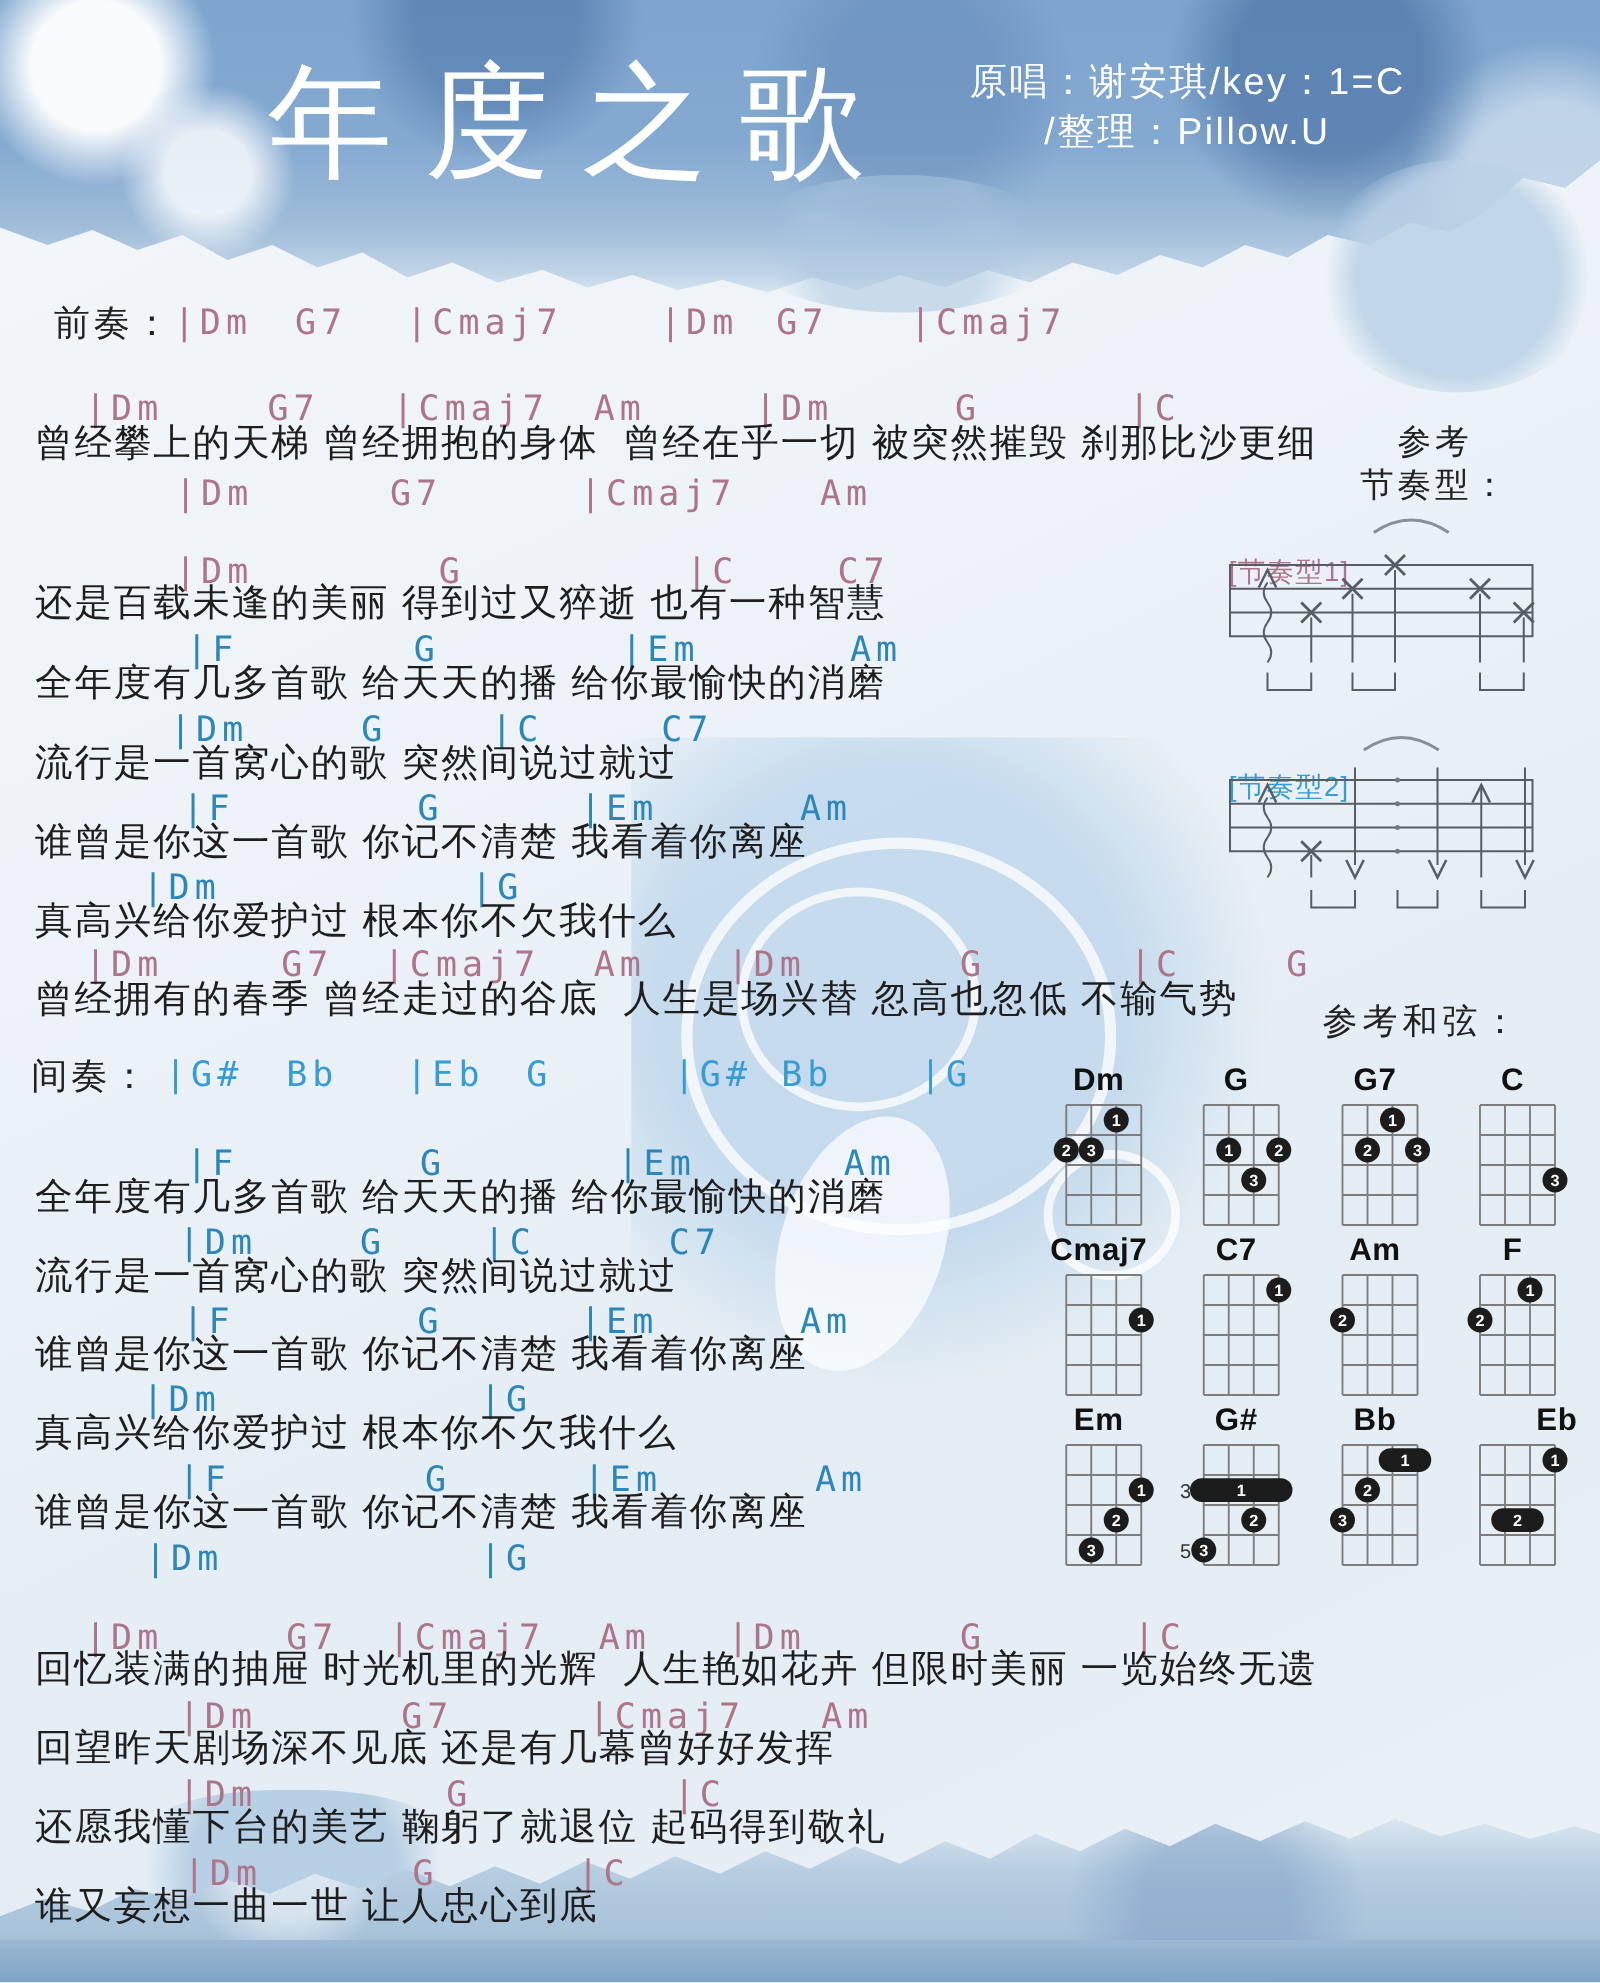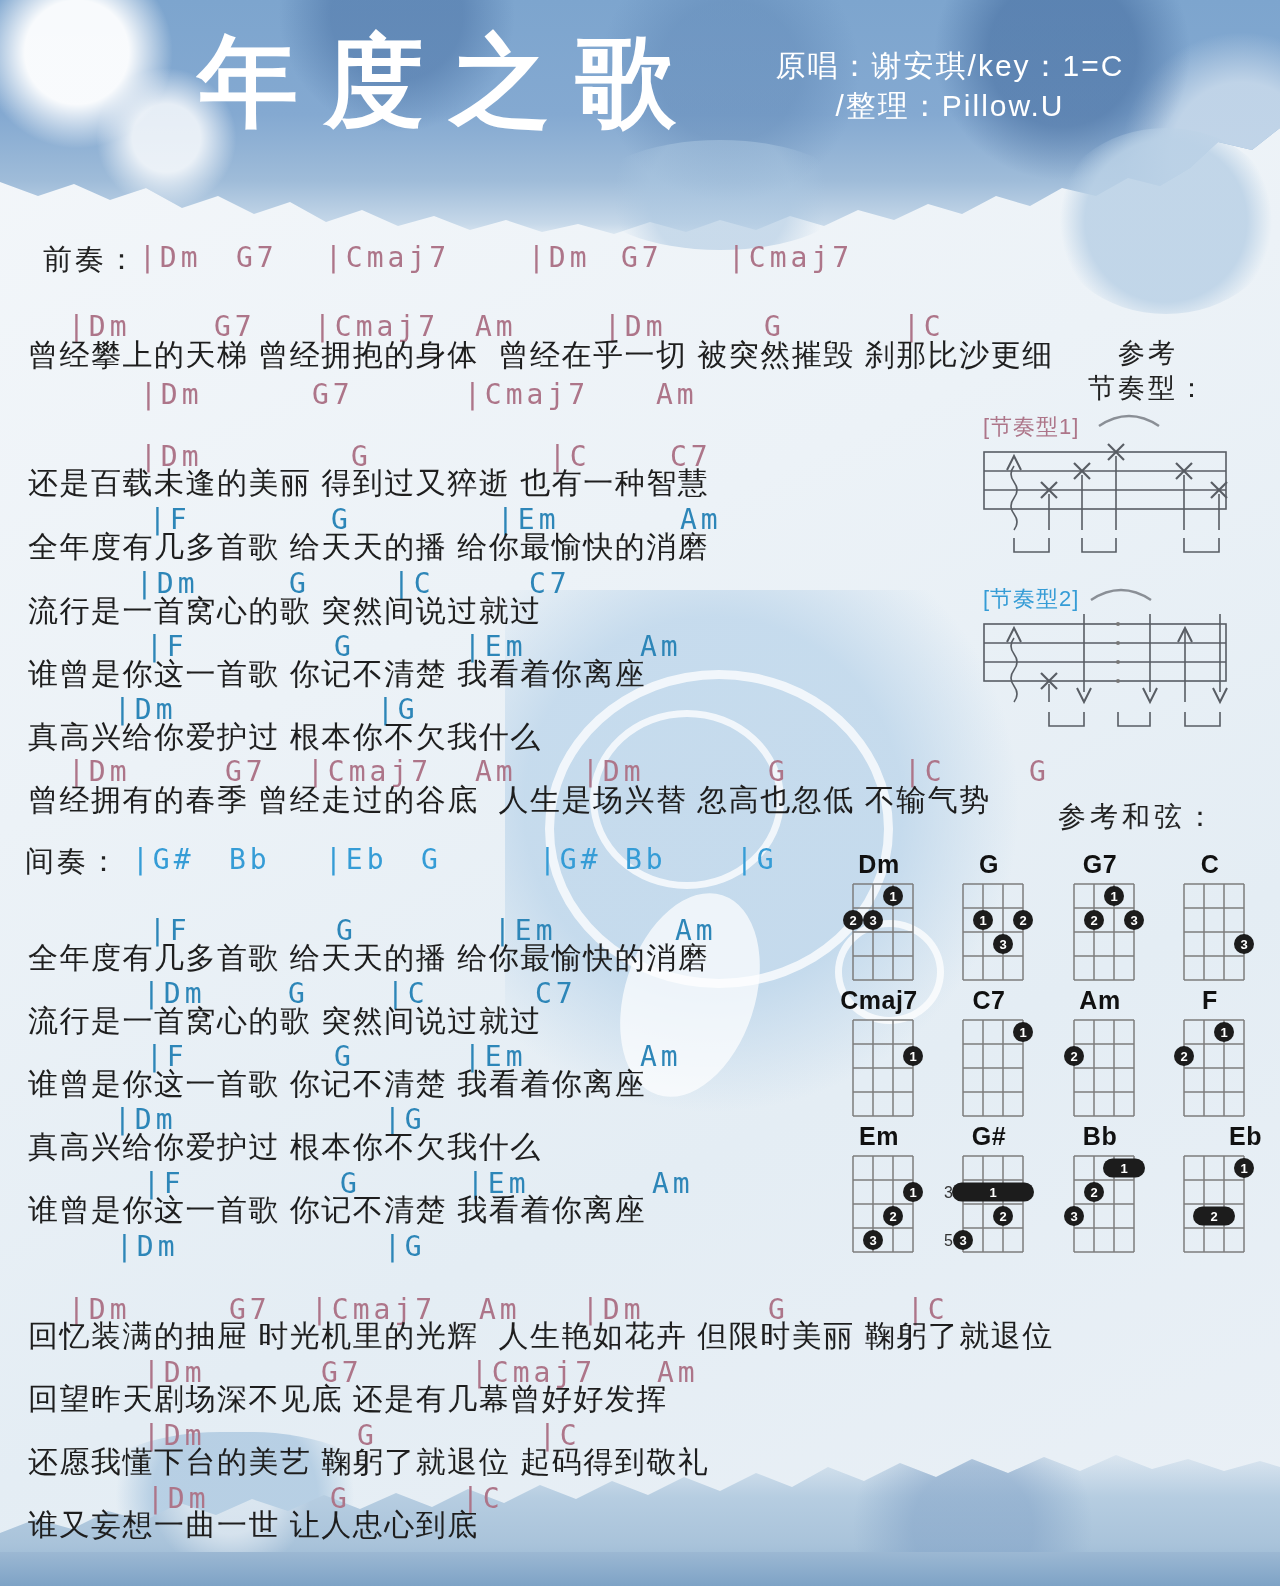--- a/index.html
+++ b/index.html
@@ -43,33 +43,33 @@
     clip-path:polygon(0 78px,36px 64px,72px 74px,108px 56px,144px 66px,180px 48px,216px 60px,252px 44px,
       288px 56px,324px 40px,360px 54px,396px 38px,432px 52px,468px 34px,504px 48px,540px 30px,576px 44px,
       612px 26px,648px 40px,684px 22px,720px 36px,756px 18px,792px 32px,828px 12px,864px 26px,900px 8px,
       936px 22px,972px 4px,1008px 18px,1044px 2px,1080px 16px,1116px 0,1152px 14px,1188px 4px,1224px 16px,
       1260px 6px,1280px 12px,1280px 131px,0 131px);}
   .blob-bottom-left{left:90px;top:1432px;width:290px;height:130px;border-radius:45%;z-index:1;position:absolute;
     background:radial-gradient(circle,rgba(172,200,224,.8) 0 52%,rgba(172,200,224,0) 75%);}
   .band-bottom2{position:absolute;left:0;top:1552px;width:1280px;height:34px;z-index:1;
     background:linear-gradient(180deg,#9cb8d3 0%,#7ea3c6 100%);}
   
-  .title{position:absolute;left:198px;top:16px;z-index:3;margin:0;color:#ffffff;
-    font-size:100px;font-weight:bold;letter-spacing:26px;white-space:nowrap;}
+  .title{position:absolute;left:198px;top:16px;z-index:3;margin:16px;color:#ffffff;
+    font-size:100px;font-weight:normal;letter-spacing:26px;white-space:nowrap;}
   .credits{position:absolute;left:700px;top:46px;width:500px;z-index:3;color:#ffffff;
     font-size:30px;letter-spacing:2px;text-align:center;line-height:40px;white-space:nowrap;}
   #song-layer{position:absolute;left:0;top:0;width:1280px;height:1586px;z-index:2;}
   .chord{position:absolute;font-family:"DejaVu Sans Mono",monospace;font-size:28px;
     letter-spacing:4px;white-space:pre;line-height:30px;}
   .line-label{position:absolute;left:25px;font-size:29px;color:#222;letter-spacing:3px;line-height:32px;}
   .lyric{position:absolute;left:28px;font-size:30px;color:#1e1e1e;letter-spacing:1.5px;
     white-space:pre;line-height:34px;}
   .rhythm-header{position:absolute;left:1068px;top:336px;width:160px;z-index:2;color:#222;
     font-size:27px;letter-spacing:3px;line-height:35px;text-align:center;font-family:Liberation Serif, serif;}
-  .pat-label{position:absolute;z-index:2;font-size:22px;letter-spacing:1px;}
+  .pat-label{position:absolute;z-index:2;font-size:22px;letter-spacing:1px;margin-top:31px;}
   .pat1-label{left:983px;top:412px;color:#ad7589;}
   .pat2-label{left:983px;top:584px;color:#359cd6;}
   .arc{position:absolute;z-index:2;}
   .pattern{position:absolute;z-index:2;}
   .chords-header{position:absolute;left:1058px;top:798px;z-index:2;color:#222;
     font-size:28px;letter-spacing:4px;}
   .diag-label{position:absolute;width:104px;text-align:center;z-index:2;color:#111;
     font-size:25px;font-weight:bold;letter-spacing:0.5px;}
   .diag-svg{position:absolute;z-index:2;}
 </style>
@@ -182,21 +182,21 @@
       <div class="lyric" style="top: 1193px;">谁曾是你这一首歌 你记不清楚 我看着你离座</div>
       <span class="chord" style="left: 116px; top: 1232px; color: rgb(45, 134, 184);">|Dm</span>
       <span class="chord" style="left: 384px; top: 1232px; color: rgb(45, 134, 184);">|G</span>
       <span class="chord" style="left: 68px; top: 1295px; color: rgb(173, 117, 137);">|Dm</span>
       <span class="chord" style="left: 229px; top: 1295px; color: rgb(173, 117, 137);">G7</span>
       <span class="chord" style="left: 311px; top: 1295px; color: rgb(173, 117, 137);">|Cmaj7</span>
       <span class="chord" style="left: 479px; top: 1295px; color: rgb(173, 117, 137);">Am</span>
       <span class="chord" style="left: 582px; top: 1295px; color: rgb(173, 117, 137);">|Dm</span>
       <span class="chord" style="left: 768px; top: 1295px; color: rgb(173, 117, 137);">G</span>
       <span class="chord" style="left: 907px; top: 1295px; color: rgb(173, 117, 137);">|C</span>
-      <div class="lyric" style="top: 1319px;">回忆装满的抽屉 时光机里的光辉  人生艳如花卉 但限时美丽 鞠躬了就退位</div>
+      <div class="lyric" style="top: 1319px;">回忆装满的抽屉 时光机里的光辉  人生艳如花卉 但限时美丽 一览始终无遗</div>
       <span class="chord" style="left: 143px; top: 1358px; color: rgb(173, 117, 137);">|Dm</span>
       <span class="chord" style="left: 321px; top: 1358px; color: rgb(173, 117, 137);">G7</span>
       <span class="chord" style="left: 471px; top: 1358px; color: rgb(173, 117, 137);">|Cmaj7</span>
       <span class="chord" style="left: 657px; top: 1358px; color: rgb(173, 117, 137);">Am</span>
       <div class="lyric" style="top: 1382px;">回望昨天剧场深不见底 还是有几幕曾好好发挥</div>
       <span class="chord" style="left: 143px; top: 1421px; color: rgb(173, 117, 137);">|Dm</span>
       <span class="chord" style="left: 357px; top: 1421px; color: rgb(173, 117, 137);">G</span>
       <span class="chord" style="left: 539px; top: 1421px; color: rgb(173, 117, 137);">|C</span>
       <div class="lyric" style="top: 1445px;">还愿我懂下台的美艺 鞠躬了就退位 起码得到敬礼</div>
       <span class="chord" style="left: 147px; top: 1484px; color: rgb(173, 117, 137);">|Dm</span>

